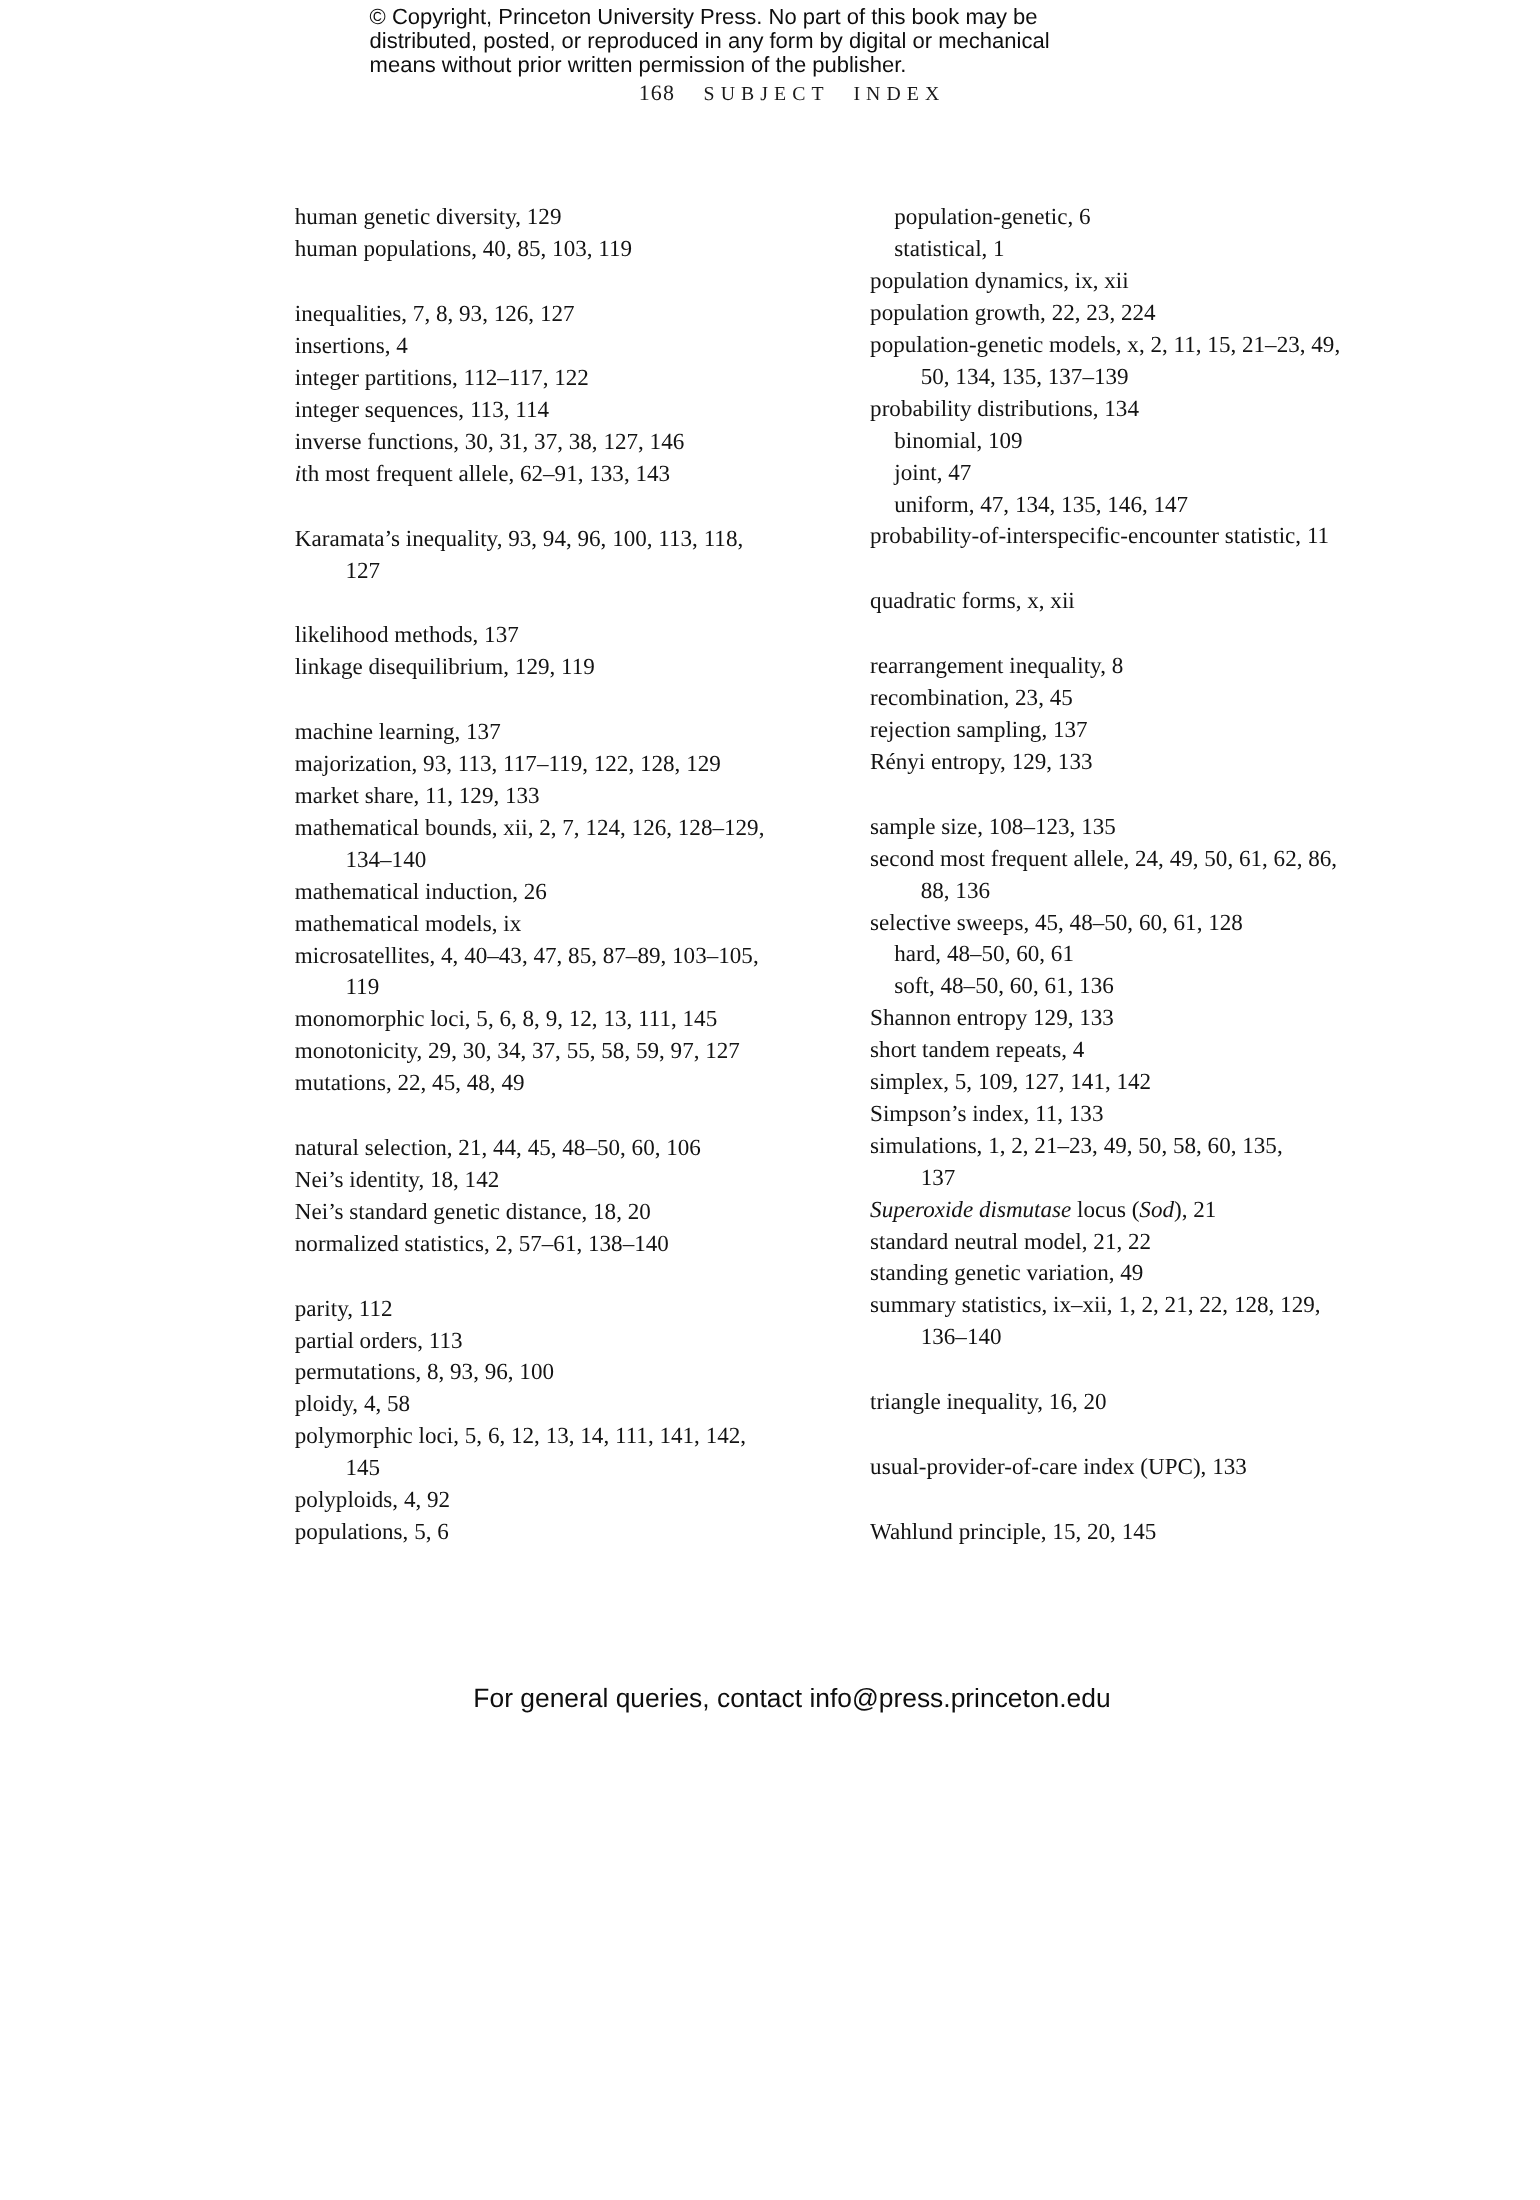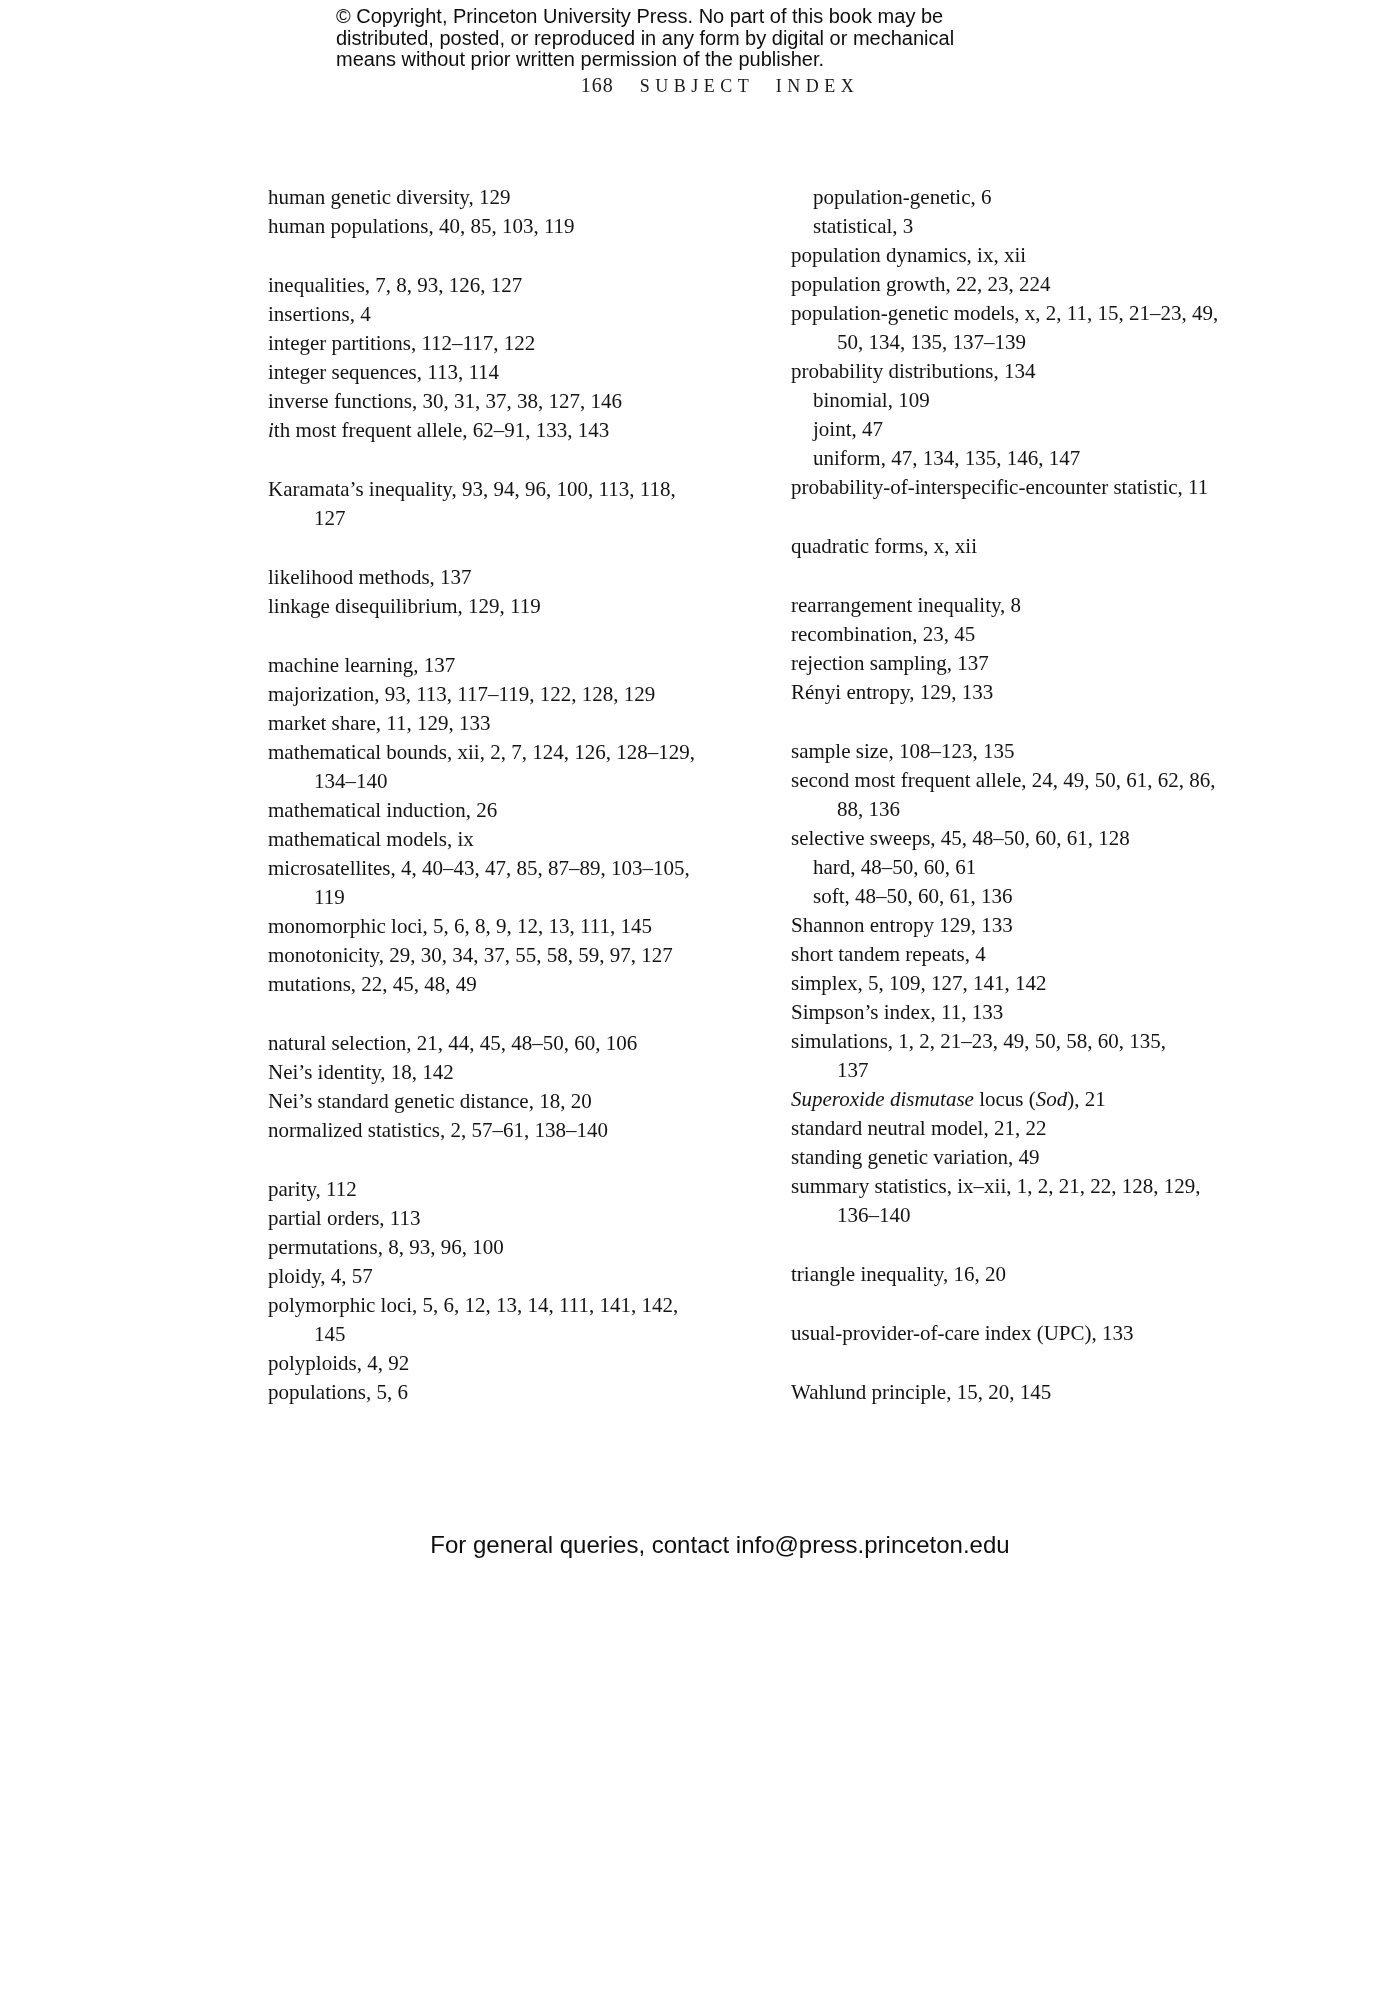--- a/index.html
+++ b/index.html
@@ -185,39 +185,39 @@
         <div class="entry">
           <div class="line"><span class="rm">parity, 112</span></div>
         </div>
         <div class="entry">
           <div class="line"><span class="rm">partial orders, 113</span></div>
         </div>
         <div class="entry">
           <div class="line"><span class="rm">permutations, 8, 93, 96, 100</span></div>
         </div>
         <div class="entry">
-          <div class="line"><span class="rm">ploidy, 4, 57</span></div>
+          <div class="line"><span class="rm">ploidy, 4, 58</span></div>
         </div>
         <div class="entry">
           <div class="line"><span class="rm">polymorphic loci, 5, 6, 12, 13, 14, 111, 141, 142,</span></div>
           <div class="line cont"><span class="rm">145</span></div>
         </div>
         <div class="entry">
           <div class="line"><span class="rm">polyploids, 4, 92</span></div>
         </div>
         <div class="entry">
           <div class="line"><span class="rm">populations, 5, 6</span></div>
         </div>
       </div>
     <div class="col colR">
         <div class="entry sub">
           <div class="line"><span class="rm">population-genetic, 6</span></div>
         </div>
         <div class="entry sub">
-          <div class="line"><span class="rm">statistical, 3</span></div>
+          <div class="line"><span class="rm">statistical, 1</span></div>
         </div>
         <div class="entry">
           <div class="line"><span class="rm">population dynamics, ix, xii</span></div>
         </div>
         <div class="entry">
           <div class="line"><span class="rm">population growth, 22, 23, 224</span></div>
         </div>
         <div class="entry">
           <div class="line"><span class="rm">population-genetic models, x, 2, 11, 15, 21–23, 49,</span></div>
           <div class="line cont"><span class="rm">50, 134, 135, 137–139</span></div>

